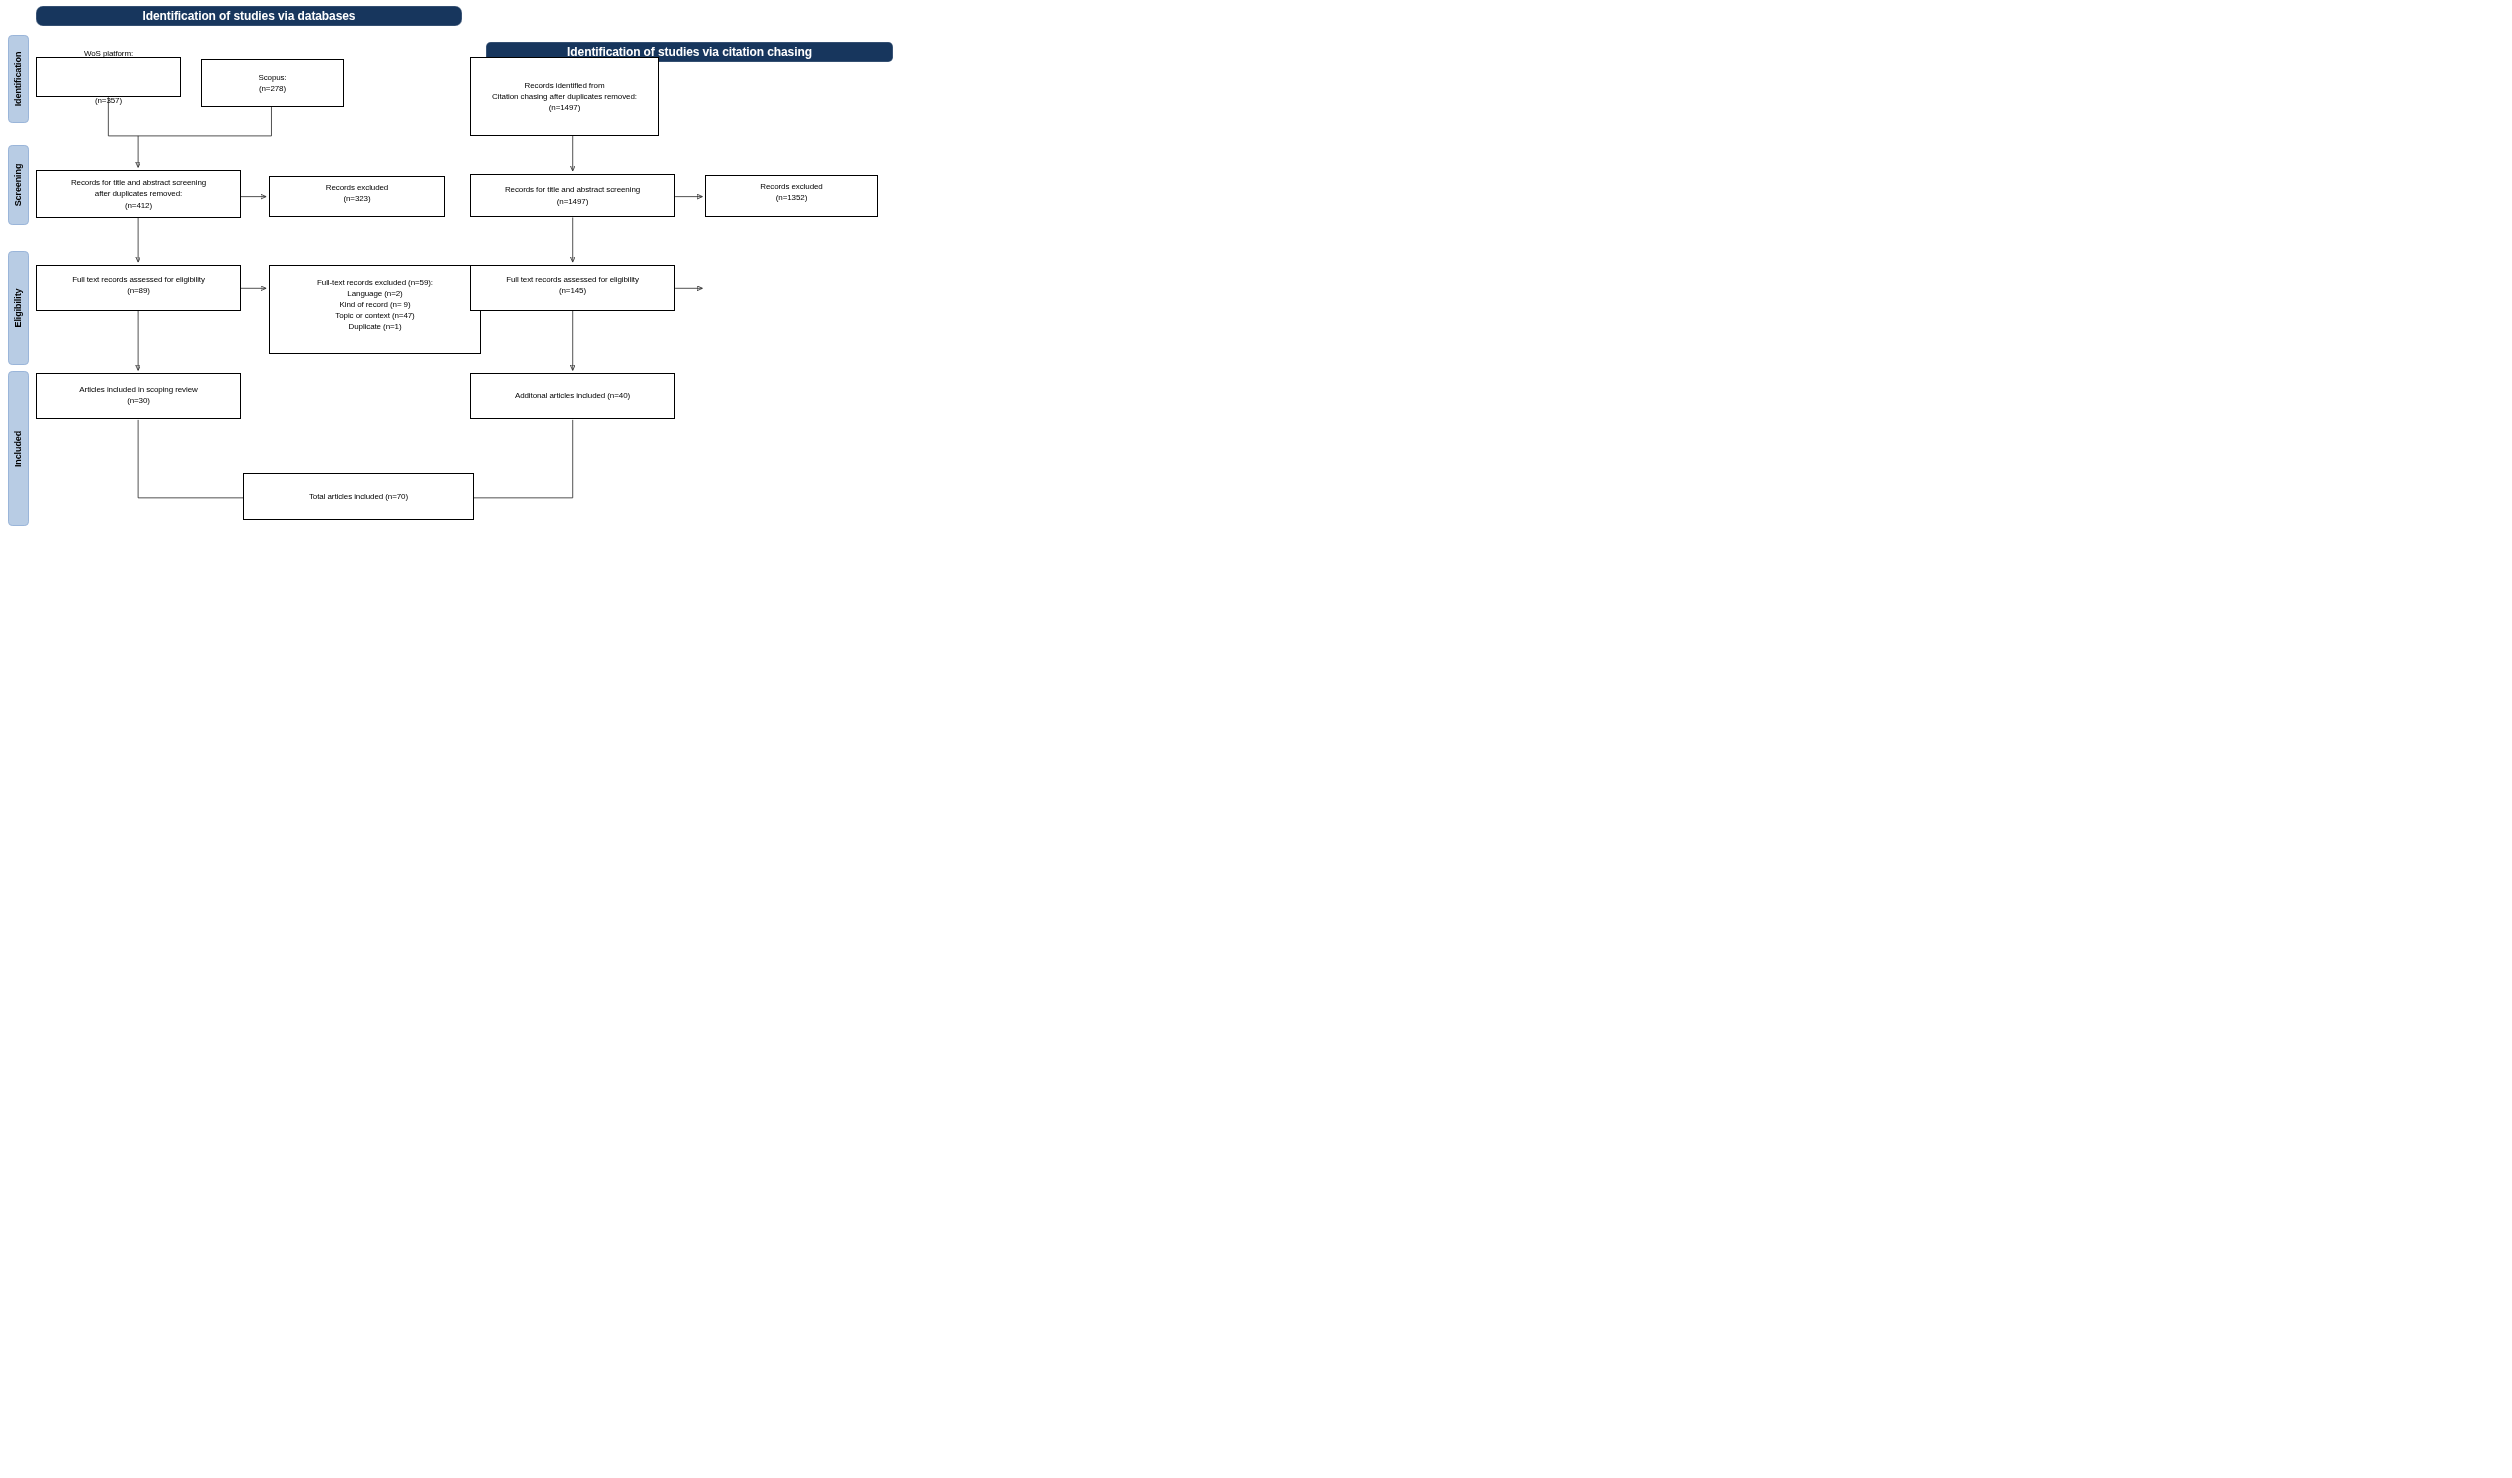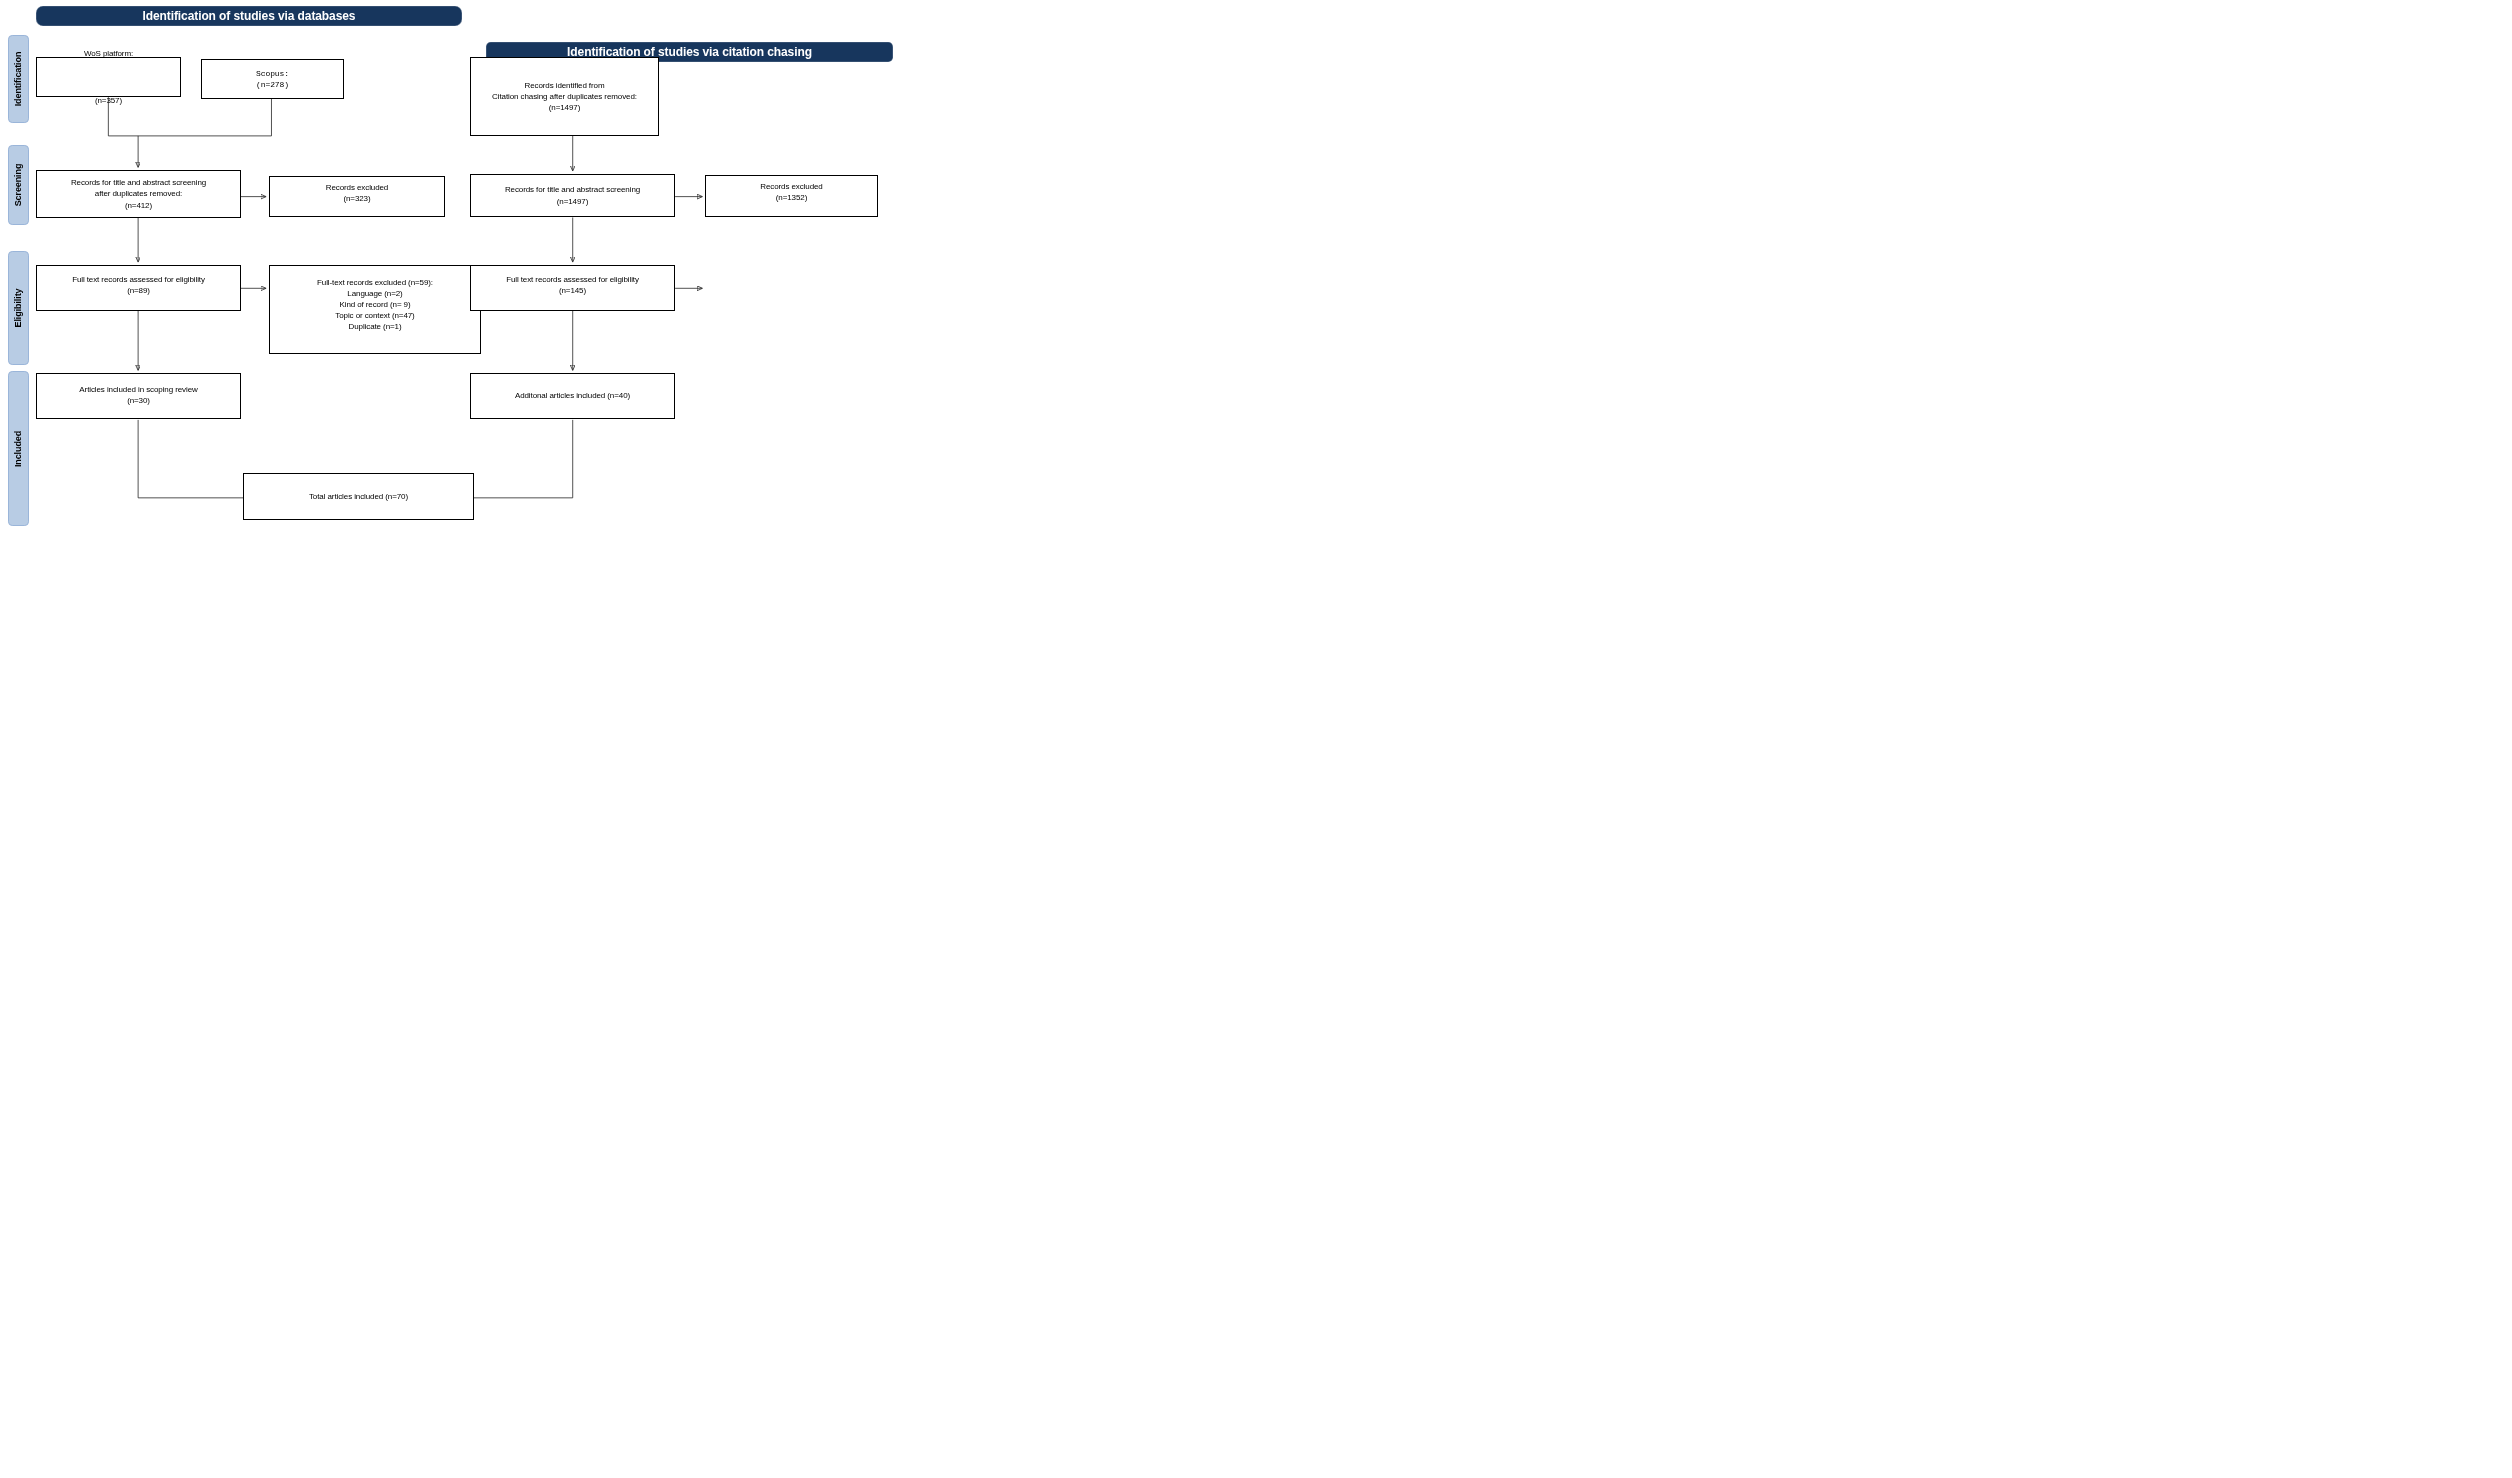--- a/index.html
+++ b/index.html
@@ -81,21 +81,21 @@
     <span>Eligibility</span>
   </div>
   <div class="stage" style="top:371px;height:153px;">
     <span>Included</span>
   </div>
 
   <div class="box" style="left:36px;top:57px;width:145px;height:40px;gap:35px;">
     <div>WoS platform:</div>
     <div>(n=357)</div>
   </div>
-  <div class="box" style="left:201px;top:59px;width:143px;height:40px;font-family:Liberation Mono, monospace;">
+  <div class="box" style="left:201px;top:59px;width:143px;height:48px;">
     <div>Scopus:</div>
     <div>(n=278)</div>
   </div>
   <div class="box" style="left:470px;top:57px;width:189px;height:79px;">
     <div>Records identified from</div>
     <div>Citation chasing after duplicates removed:</div>
     <div>(n=1497)</div>
   </div>
 
   <div class="box" style="left:36px;top:170px;width:205px;height:48px;">

